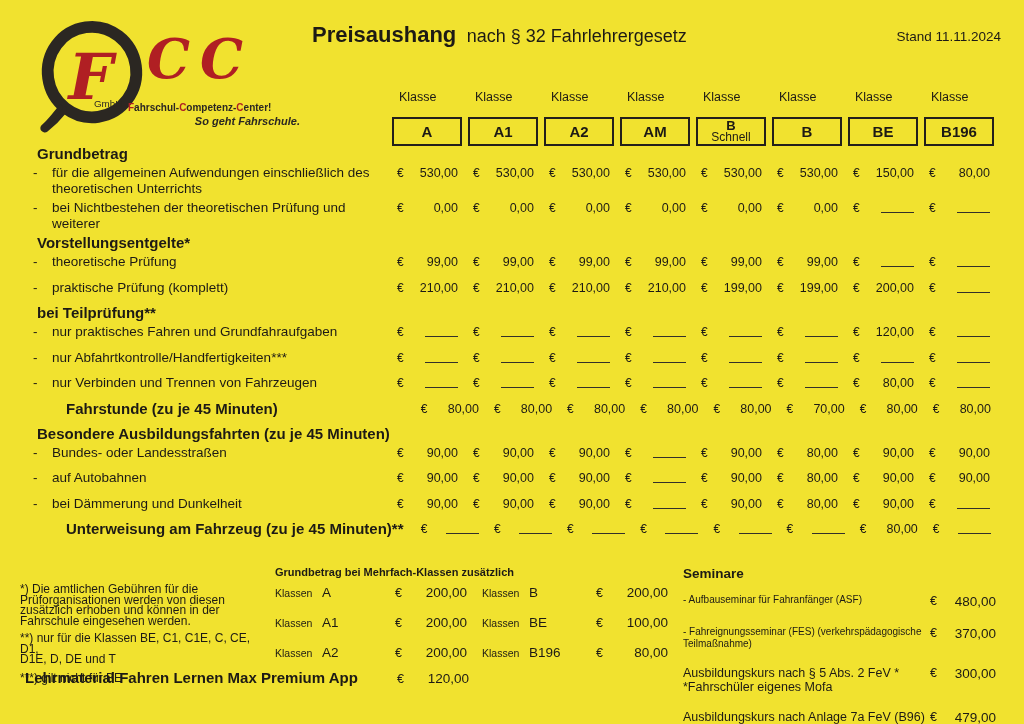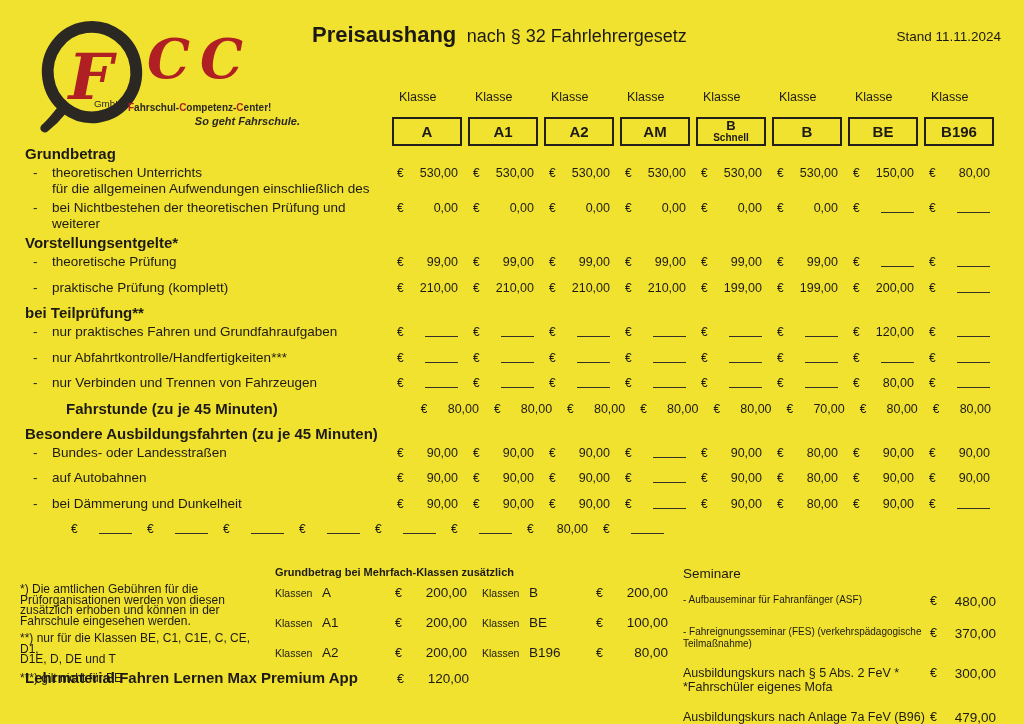--- a/index.html
+++ b/index.html
@@ -33,25 +33,25 @@
   
   .class-header { position:absolute; left:392px; top:90px; display:flex; }
   .kcol { width:76px; }
   .klabel { font-size:12.5px; margin:0 0 13px 7px; }
   .kbox {
     width:70px; height:29px; border:2px solid #23201b;
     display:flex; flex-direction:column; align-items:center; justify-content:center;
     font-weight:bold; font-size:15px; line-height:15px; text-align:center;
   }
   .kbox.two .kmain { font-size:13px; line-height:12px; }
-  .kbox .ksub { font-size:10px; font-weight:bold; line-height:11px; }
+  .kbox .ksub { font-size:12px; font-weight:normal; line-height:11px; }
 
   
   .ptable { position:absolute; left:25px; top:146px; width:976px; }
-  .sheading { font-size:15px; font-weight:bold; line-height:16px; margin:0 0 3px 0; }
+  .sheading { font-size:15px; font-weight:bold; line-height:16px; margin:0 0 3px 12px; }
   .trow { display:flex; align-items:flex-start; margin-bottom:10px; }
   .trow.two { margin-bottom:4px; }
   .trow.boldrow { margin-bottom:9px;margin-left:41px; }
   .larea { width:367px; display:flex; font-size:13.5px; line-height:15.5px; }
   .dash { width:27px; padding-left:8px; }
   .ltext { flex:1; }
   .boldrow .ltext { font-weight:bold; font-size:15px; line-height:16px; }
   .cell { width:76px; display:flex; justify-content:space-between; padding:1px 10px 0 5px; }
   .eur { font-size:12px; }
   .val { font-size:12.5px; white-space:nowrap; }
@@ -71,21 +71,21 @@
   .m-val { width:50px; font-size:13.5px; text-align:right; }
   .m-row .g2 { margin-left:15px; }
   .m-row .m-class.c2 { width:67px; }
 
   .lehrmaterial { position:absolute; left:25px; top:669px; display:flex; align-items:baseline; }
   .lm-label { width:372px; font-size:15px; font-weight:bold; }
   .lm-eur { width:22px; font-size:12.5px; }
   .lm-val { width:50px; font-size:13.5px; text-align:right; }
 
   .seminare { position:absolute; left:683px; top:566px; width:332px; }
-  .s-heading { font-size:13.5px; font-weight:normal; margin-bottom:13px; }
+  .s-heading { font-size:13.5px; font-weight:bold; margin-bottom:13px; }
   .s-item { display:flex; align-items:flex-start; margin-bottom:16px; }
   .s-item.small { margin-bottom:17px; }
   .s-label { width:247px; font-size:12.5px; line-height:14px; white-space:pre-line; }
   .s-item.small .s-label { font-size:10px; line-height:11.5px; }
   .s-eur { width:23px; font-size:12.5px; }
   .s-val { width:43px; font-size:13.5px; text-align:right; }
 </style>
 </head>
 <body>
 
@@ -163,22 +163,22 @@
         </div>
       </div>
     </div>
 
   <div class="ptable" id="price-table">
       <div class="sheading">Grundbetrag</div>
       <div class="trow two">
         <div class="larea">
           <span class="dash">-</span>
           <div class="ltext">
+            <div>für die allgemeinen Aufwendungen einschließlich des</div>
             <div>theoretischen Unterrichts</div>
-            <div>für die allgemeinen Aufwendungen einschließlich des</div>
           </div>
         </div>
         <div class="cell">
           <span class="eur">€</span>
           <span class="val">530,00</span>
         </div>
         <div class="cell">
           <span class="eur">€</span>
           <span class="val">530,00</span>
         </div>
@@ -603,20 +603,25 @@
         <div class="cell">
           <span class="eur">€</span>
           <span class="val">90,00</span>
         </div>
         <div class="cell">
           <span class="eur">€</span>
           <span class="blank"></span>
         </div>
       </div>
       <div class="trow boldrow">
+        <div class="larea">
+          <div class="ltext">
+            <div>Unterweisung am Fahrzeug (zu je 45 Minuten)**</div>
+          </div>
+        </div>
         <div class="cell">
           <span class="eur">€</span>
           <span class="blank"></span>
         </div>
         <div class="cell">
           <span class="eur">€</span>
           <span class="blank"></span>
         </div>
         <div class="cell">
           <span class="eur">€</span>

